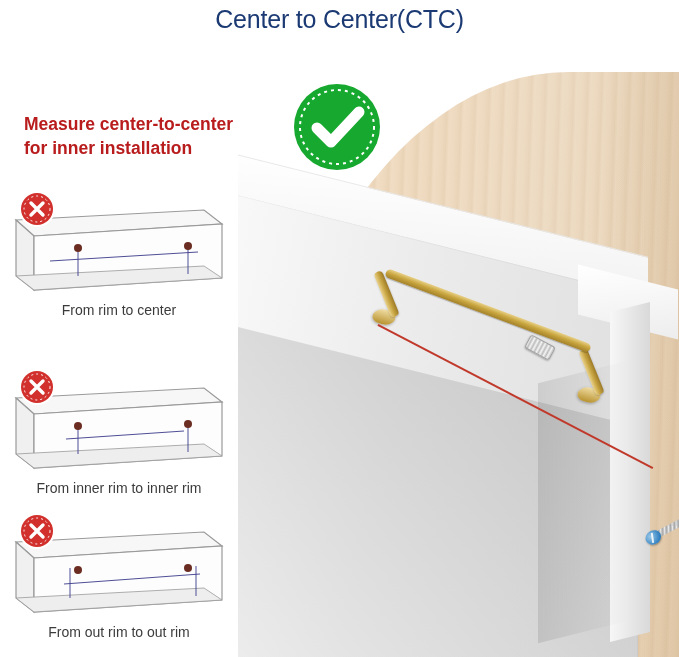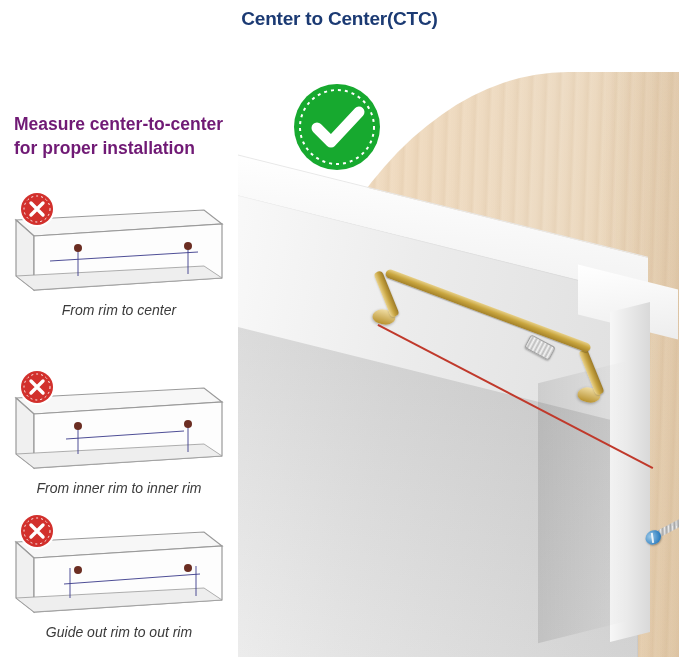--- a/index.html
+++ b/index.html
@@ -25,22 +25,22 @@
   
   .title-block {
     position: absolute;
     top: 4px;
     left: 0;
     width: 679px;
     text-align: center;
     z-index: 30;
   }
   .title-line {
-    font-size: 19px;
-    font-weight: bold;
+    font-size: 25px;
+    font-weight: normal;
     color: #1b3a73;
     line-height: 30px;
     letter-spacing: -0.2px;
   }
 
   
   .photo {
     position: absolute;
     left: 238px;
     top: 72px;
@@ -247,36 +247,35 @@
     left: 288px;
     top: 78px;
     width: 98px;
     height: 98px;
     z-index: 25;
   }
 
   
   .annot {
     position: absolute;
-    left: 14px;
+    left: 24px;
     top: 112px;
     width: 262px;
-    color: #701a75;
+    color: #b91c1c;
     font-size: 17.5px;
     font-weight: bold;
     line-height: 24px;
     z-index: 26;
   }
 
   
   .wrong-item {
     position: absolute;
     left: 8px;
     width: 226px;
-    font-style: italic;
   }
   .wi-1 { top: 190px; }
   .wi-2 { top: 368px; }
   .wi-3 { top: 512px; }
 
   .frame-box {
     position: relative;
     width: 222px;
     height: 110px;
   }
@@ -340,21 +339,21 @@
     <svg width="98" height="98" viewBox="0 0 98 98">
       <circle cx="49" cy="49" r="46" fill="#ffffff"></circle>
       <circle cx="49" cy="49" r="43" fill="#17a92f"></circle>
       <circle cx="49" cy="49" r="37" fill="none" stroke="#ffffff" stroke-width="2" stroke-dasharray="3 4"></circle>
       <path d="M29 50 L43 64 L71 34" fill="none" stroke="#ffffff" stroke-width="11" stroke-linecap="round" stroke-linejoin="round"></path>
     </svg>
   </div>
 
   <div class="annot">
     <div>Measure center-to-center</div>
-    <div>for proper installation</div>
+    <div>for inner installation</div>
   </div>
 
   <div class="wrong-item wi-1">
     <div class="frame-box">
       <svg class="frame-svg" width="222" height="110" viewBox="0 0 222 110">
         <polygon points="8,30 196,20 214,34 26,46" fill="#f7f7f7" stroke="#9a9a9a" stroke-width="1.2"></polygon>
         <polygon points="8,30 26,46 26,100 8,86" fill="#f0f0f0" stroke="#9a9a9a" stroke-width="1.2"></polygon>
         <polygon points="26,46 214,34 214,88 26,100" fill="#fdfdfd" stroke="#9a9a9a" stroke-width="1.2"></polygon>
         <polygon points="8,86 26,100 214,88 196,76" fill="#eeeeee" stroke="#9a9a9a" stroke-width="0.8"></polygon>
         <line x1="42" y1="71" x2="190" y2="62" stroke="#3a3a8a" stroke-width="0.9"></line>
@@ -415,16 +414,16 @@
       </svg>
       <div class="x-badge">
         <svg width="38" height="38" viewBox="0 0 38 38">
           <circle cx="19" cy="19" r="18" fill="#ffffff"></circle>
           <circle cx="19" cy="19" r="16" fill="#d2302c"></circle>
           <circle cx="19" cy="19" r="13" fill="none" stroke="#ffffff" stroke-width="1" stroke-dasharray="2 3"></circle>
           <path d="M13 13 L25 25 M25 13 L13 25" stroke="#ffffff" stroke-width="3.4" stroke-linecap="round"></path>
         </svg>
       </div>
     </div>
-    <div class="caption">Guide out rim to out rim</div>
+    <div class="caption">From out rim to out rim</div>
   </div>
 
 </div>
 
 </body></html>

